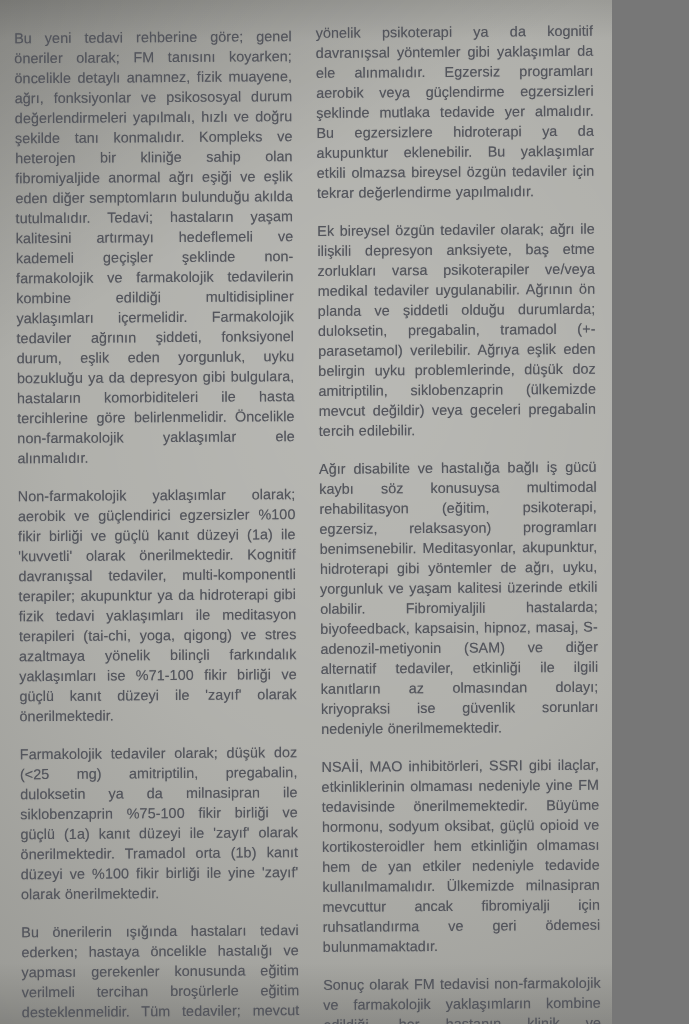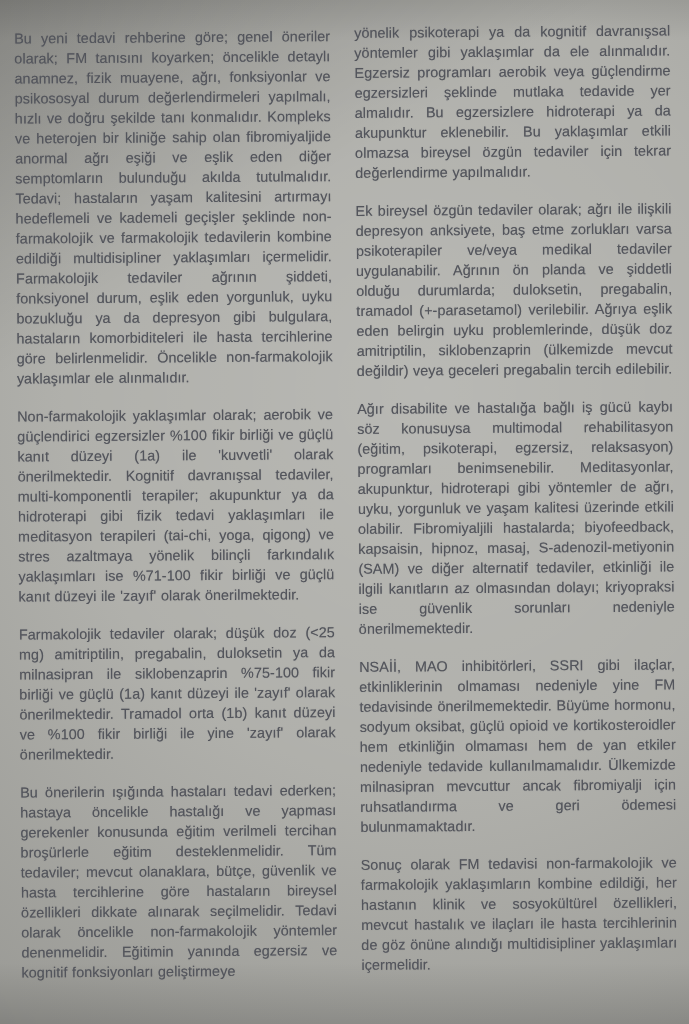--- a/index.html
+++ b/index.html
@@ -2,21 +2,21 @@
 <html><head>
 <meta charset="utf-8">
 <style>
   html, body {
     margin: 0;
     padding: 0;
     background: #777;
   }
   .photo-page {
     position: relative;
-    width: 689px;
+    width: 612px;
     height: 1024px;
     overflow: hidden;
     
     background:
       radial-gradient(130% 95% at 62% 38%, rgba(255,255,255,0.14) 0%, rgba(255,255,255,0.04) 40%, rgba(0,0,0,0.10) 78%, rgba(0,0,0,0.22) 100%),
       linear-gradient(148deg, rgba(0,0,0,0.20) 0%, rgba(0,0,0,0.00) 26%),
       linear-gradient(0deg, rgba(0,0,0,0.14) 0%, rgba(0,0,0,0.00) 6%),
       linear-gradient(180deg, rgba(0,0,0,0.10) 0%, rgba(0,0,0,0.00) 4%),
       #adada8;
   }

